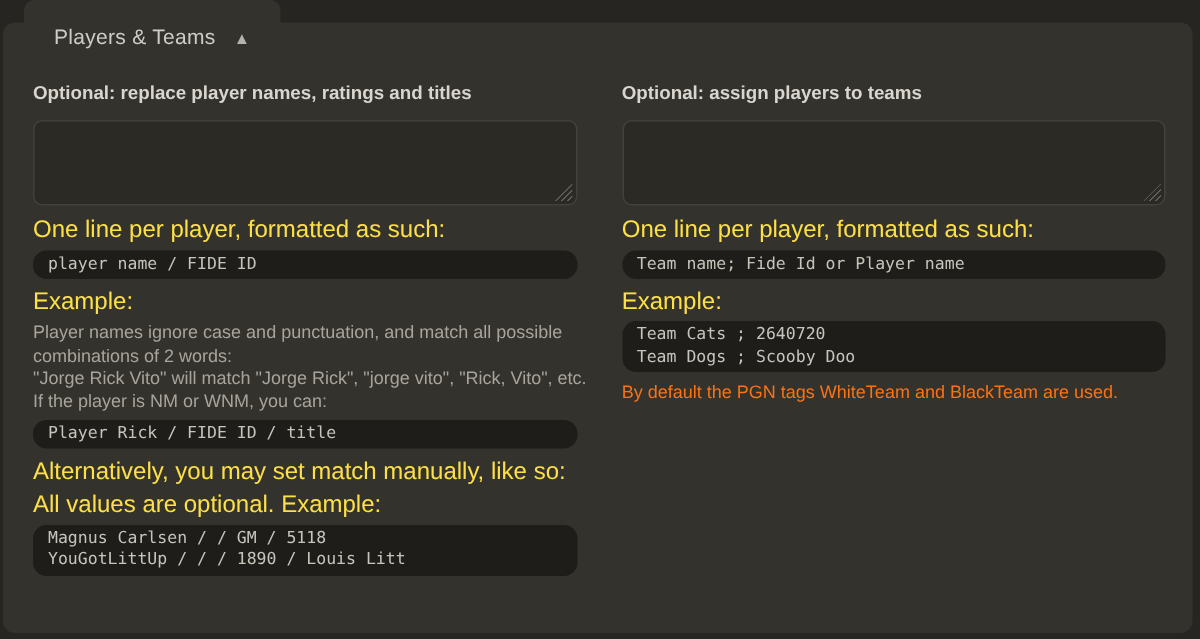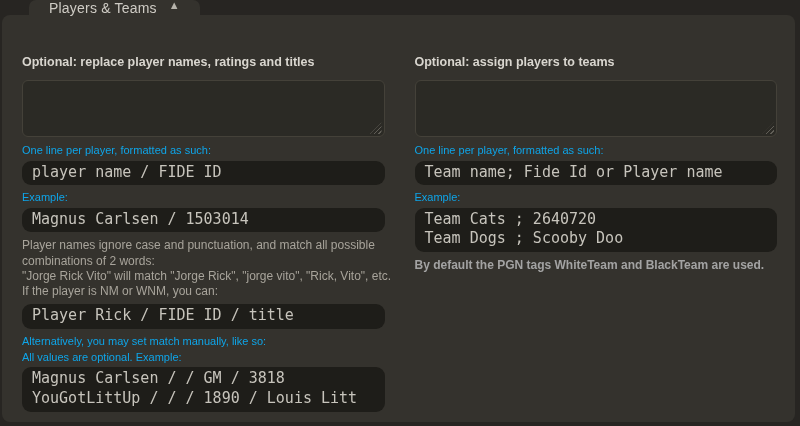--- a/index.html
+++ b/index.html
@@ -5,27 +5,27 @@
   * { margin: 0; padding: 0; box-sizing: border-box; }
   html, body {
     width: 800px; height: 426px;
     background: #272522;
     font-family: "Liberation Sans", sans-serif;
     overflow: hidden;
     position: relative;
   }
   .tab {
     position: absolute;
-    left: 29px; top: 0;
+    left: 16px; top: 0;
     height: 32px;
     padding: 0 20px;
     background: #34322d;
     border-radius: 7px 7px 0 0;
     display: flex;
-    align-items: flex-start;
+    align-items: flex-end;
     gap: 12px;
     cursor: pointer;
     z-index: 2;
   }
   .tab-label {
     font-size: 14px;
     color: #cfccc5;
     letter-spacing: 0.2px;
   }
   .collapse-icon {
@@ -76,50 +76,49 @@
     position: absolute;
     right: 3px; bottom: 3px;
     width: 12px; height: 12px;
     background: repeating-linear-gradient(135deg,
       transparent 0 2px, #6e6b63 2px 3px);
     clip-path: polygon(100% 0, 100% 100%, 0 100%);
     cursor: nwse-resize;
     opacity: 0.8;
   }
   .hint {
-    font-size: 11px;
-    color: #0ea5e9;
+    font-size: 16px;
+    color: #fde047;
     line-height: 1.2;
     margin: 0 0 3px;
   }
   .para {
     font-size: 12px;
     color: #a8a49b;
     line-height: 1.28;
     margin: 0 0 4px;
   }
   .para .line-nowrap { white-space: nowrap; }
   .code {
     background: #1e1d19;
     border-radius: 9px;
     padding: 2px 10px 3px;
     margin: 0 0 6px;
     font-family: "DejaVu Sans Mono", "Liberation Mono", monospace;
-    font-size: 15px;
+    font-size: 11px;
     line-height: 1.32;
     color: #c7c4bc;
     white-space: nowrap;
     overflow: hidden;
   }
   .note {
     font-size: 12px;
-    color: #a3a3a3;
+    color: #f97316;
     line-height: 1.25;
     margin: 1px 0 0;
-    font-weight: bold;
   }
 </style>
 </head>
 <body>
 
 <div class="tab">
   <span class="tab-label">Players &amp; Teams</span>
   <span class="collapse-icon">▲</span>
 </div>
 
@@ -131,34 +130,33 @@
 
       <div class="ta-wrap">
         <textarea spellcheck="false" style=""></textarea>
         <div class="resize-handle"></div>
       </div>
 
       <div class="hint">One line per player, formatted as such:</div>
       <div class="code">player name / FIDE ID</div>
 
       <div class="hint">Example:</div>
-      <div class="code">Magnus Carlsen / 1503014</div>
 
       <div class="para">
         <div>Player names ignore case and punctuation, and match all possible combinations of 2 words:</div>
         <div class="line-nowrap">"Jorge Rick Vito" will match "Jorge Rick", "jorge vito", "Rick, Vito", etc.</div>
         <div class="line-nowrap">If the player is NM or WNM, you can:</div>
       </div>
       <div class="code">Player Rick / FIDE ID / title</div>
 
       <div class="hint">Alternatively, you may set match manually, like so:</div>
 
       <div class="hint">All values are optional. Example:</div>
       <div class="code">
-        <div>Magnus Carlsen / / GM / 3818</div>
+        <div>Magnus Carlsen / / GM / 5118</div>
         <div>YouGotLittUp / / / 1890 / Louis Litt</div>
       </div>
     </div>
 
     <div class="col">
       <h3 class="section-heading">Optional: assign players to teams</h3>
 
       <div class="ta-wrap">
         <textarea spellcheck="false" style=""></textarea>
         <div class="resize-handle"></div>

